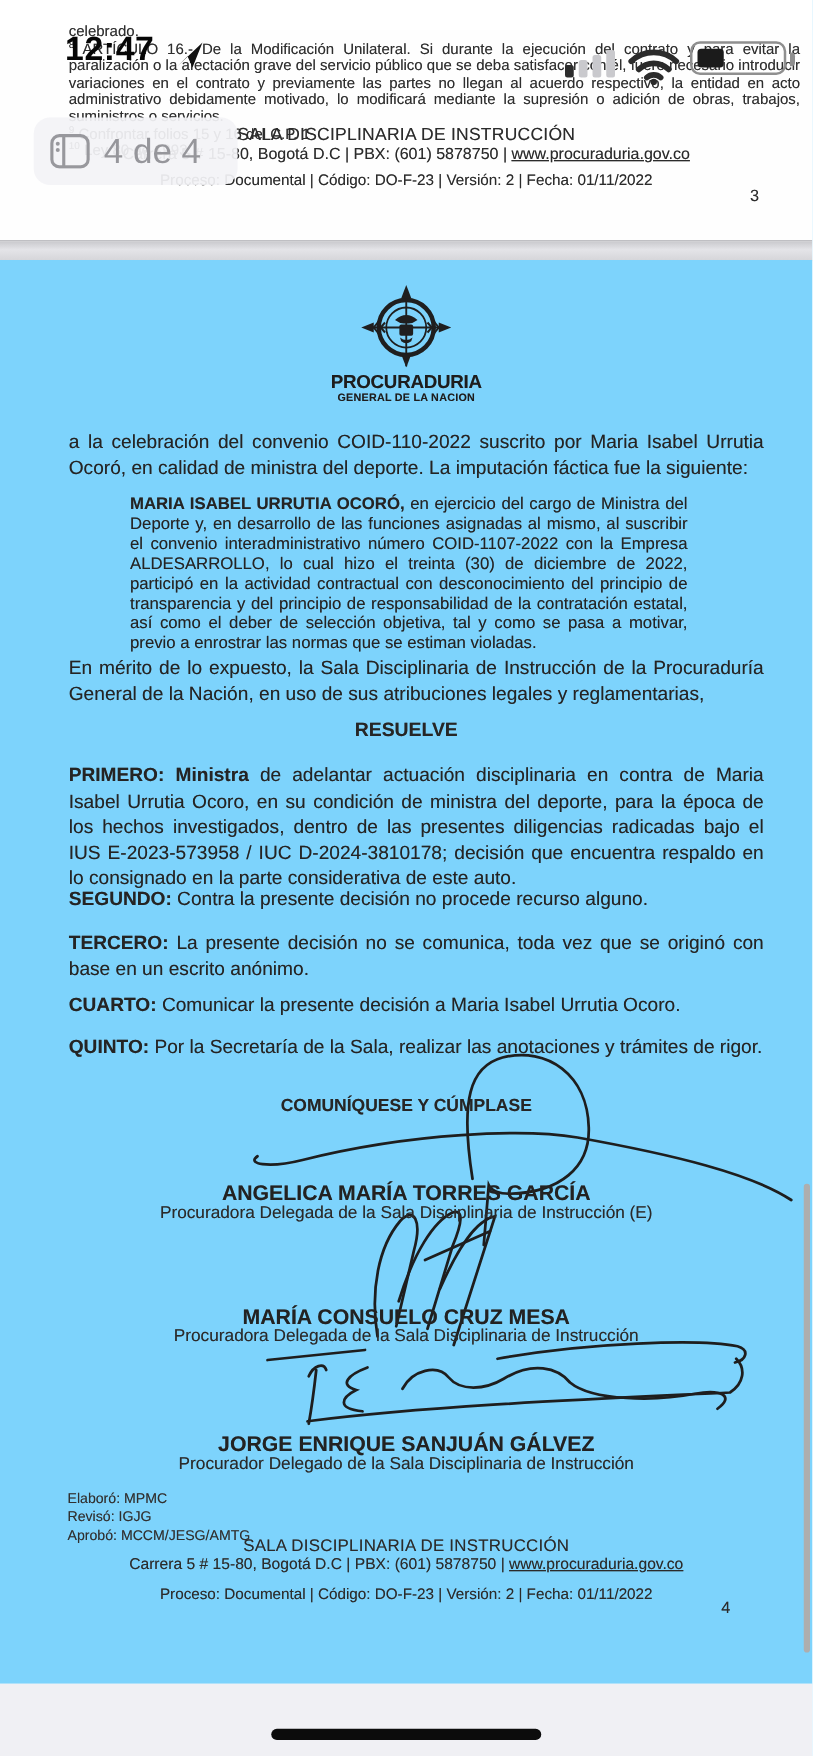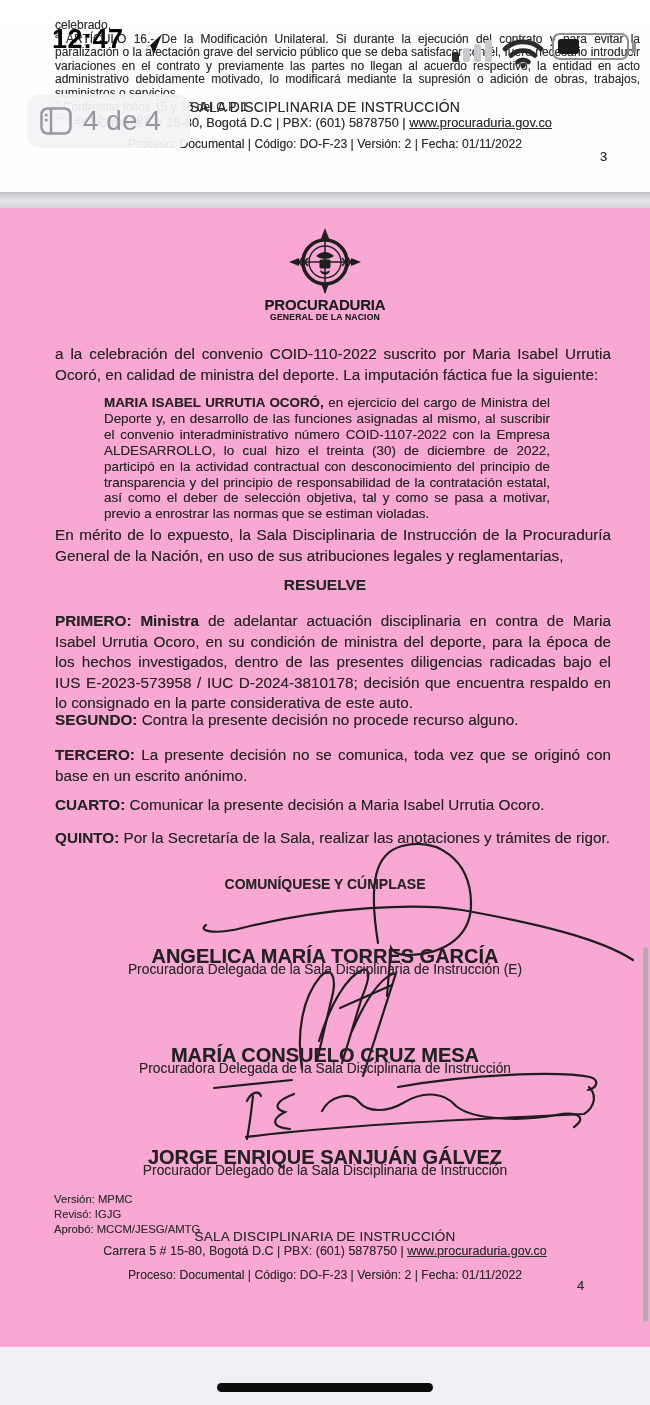--- a/index.html
+++ b/index.html
@@ -21,29 +21,29 @@
   .address-line .url { text-decoration:underline; }
   .process-line { font-size:12.2px; }
   .pagenum { position:absolute; font-size:13px; color:#2b2b2b; }
 
   
   .separator { position:absolute; top:192px; left:0; right:0; height:15px;
     background:linear-gradient(#c9c9cd, #e4e4e8 45%, #d6d6da);
     border-top:1px solid #bfbfc3; border-bottom:1px solid #cdcdd1; }
 
   
-  .page4 { position:absolute; top:208px; left:0; right:0; height:1139px; background:#f9a8d4; }
+  .page4 { position:absolute; top:208px; left:0; right:0; height:1139px; background:#7dd3fc; }
   .abs { position:absolute; }
   .body-par { left:55px; width:556px; font-size:15.3px; line-height:20.6px;
     text-align:justify; text-align-last:left; color:#242424; }
   .quote-par { left:104px; width:446px; font-size:13.4px; line-height:15.9px;
     text-align:justify; text-align-last:left; color:#242424; }
   .centered { left:0; right:0; text-align:center; }
   .bold { font-weight:bold; }
-  .sig-name { font-size:20px; font-weight:bold; color:#222; }
+  .sig-name { font-size:17px; font-weight:bold; color:#222; }
   .sig-title { font-size:13.8px; color:#2a2a2a; }
   .prepared { left:54px; font-size:11.3px; line-height:15px; color:#303030; }
   .logo-wrap { left:0; right:0; top:20px; text-align:center; }
   .logo-caption1 { font-size:15px; font-weight:800; letter-spacing:-0.2px; color:#1d1d1d; line-height:14px; }
   .logo-caption2 { font-size:8.6px; font-weight:800; letter-spacing:0.2px; color:#1d1d1d; line-height:10px; }
   .signatures-svg { position:absolute; left:0; top:0; width:650px; height:1139px; pointer-events:none; }
 
   
   .time { position:absolute; left:52px; top:24px; font-size:27px; font-weight:700;
     color:#060606; letter-spacing:0.5px; }
@@ -180,21 +180,21 @@
     <div class="abs centered sig-name" style="top:737px">ANGELICA MARÍA TORRES GARCÍA</div>
     <div class="abs centered sig-title" style="top:754px">Procuradora Delegada de la Sala Disciplinaria de Instrucción (E)</div>
 
     <div class="abs centered sig-name" style="top:836px">MARÍA CONSUELO CRUZ MESA</div>
     <div class="abs centered sig-title" style="top:853px">Procuradora Delegada de la Sala Disciplinaria de Instrucción</div>
 
     <div class="abs centered sig-name" style="top:938px">JORGE ENRIQUE SANJUÁN GÁLVEZ</div>
     <div class="abs centered sig-title" style="top:955px">Procurador Delegado de la Sala Disciplinaria de Instrucción</div>
 
     <div class="abs prepared" style="top:984px">
-      <div>Versión: MPMC</div>
+      <div>Elaboró: MPMC</div>
       <div>Revisó: IGJG</div>
       <div>Aprobó: MCCM/JESG/AMTG</div>
     </div>
 
     <div class="center-line office-line" style="top:1021px; font-size:13.5px">SALA DISCIPLINARIA DE INSTRUCCIÓN</div>
     <div class="center-line address-line" style="top:1036px; font-size:12.5px"><span>Carrera 5 # 15-80, Bogotá D.C | PBX: (601) 5878750 | </span><span class="url">www.procuraduria.gov.co</span></div>
     <div class="center-line process-line" style="top:1060px">Proceso: Documental | Código: DO-F-23 | Versión: 2 | Fecha: 01/11/2022</div>
     <div class="pagenum" style="left:577px; top:1070px">4</div>
   </div>
 

